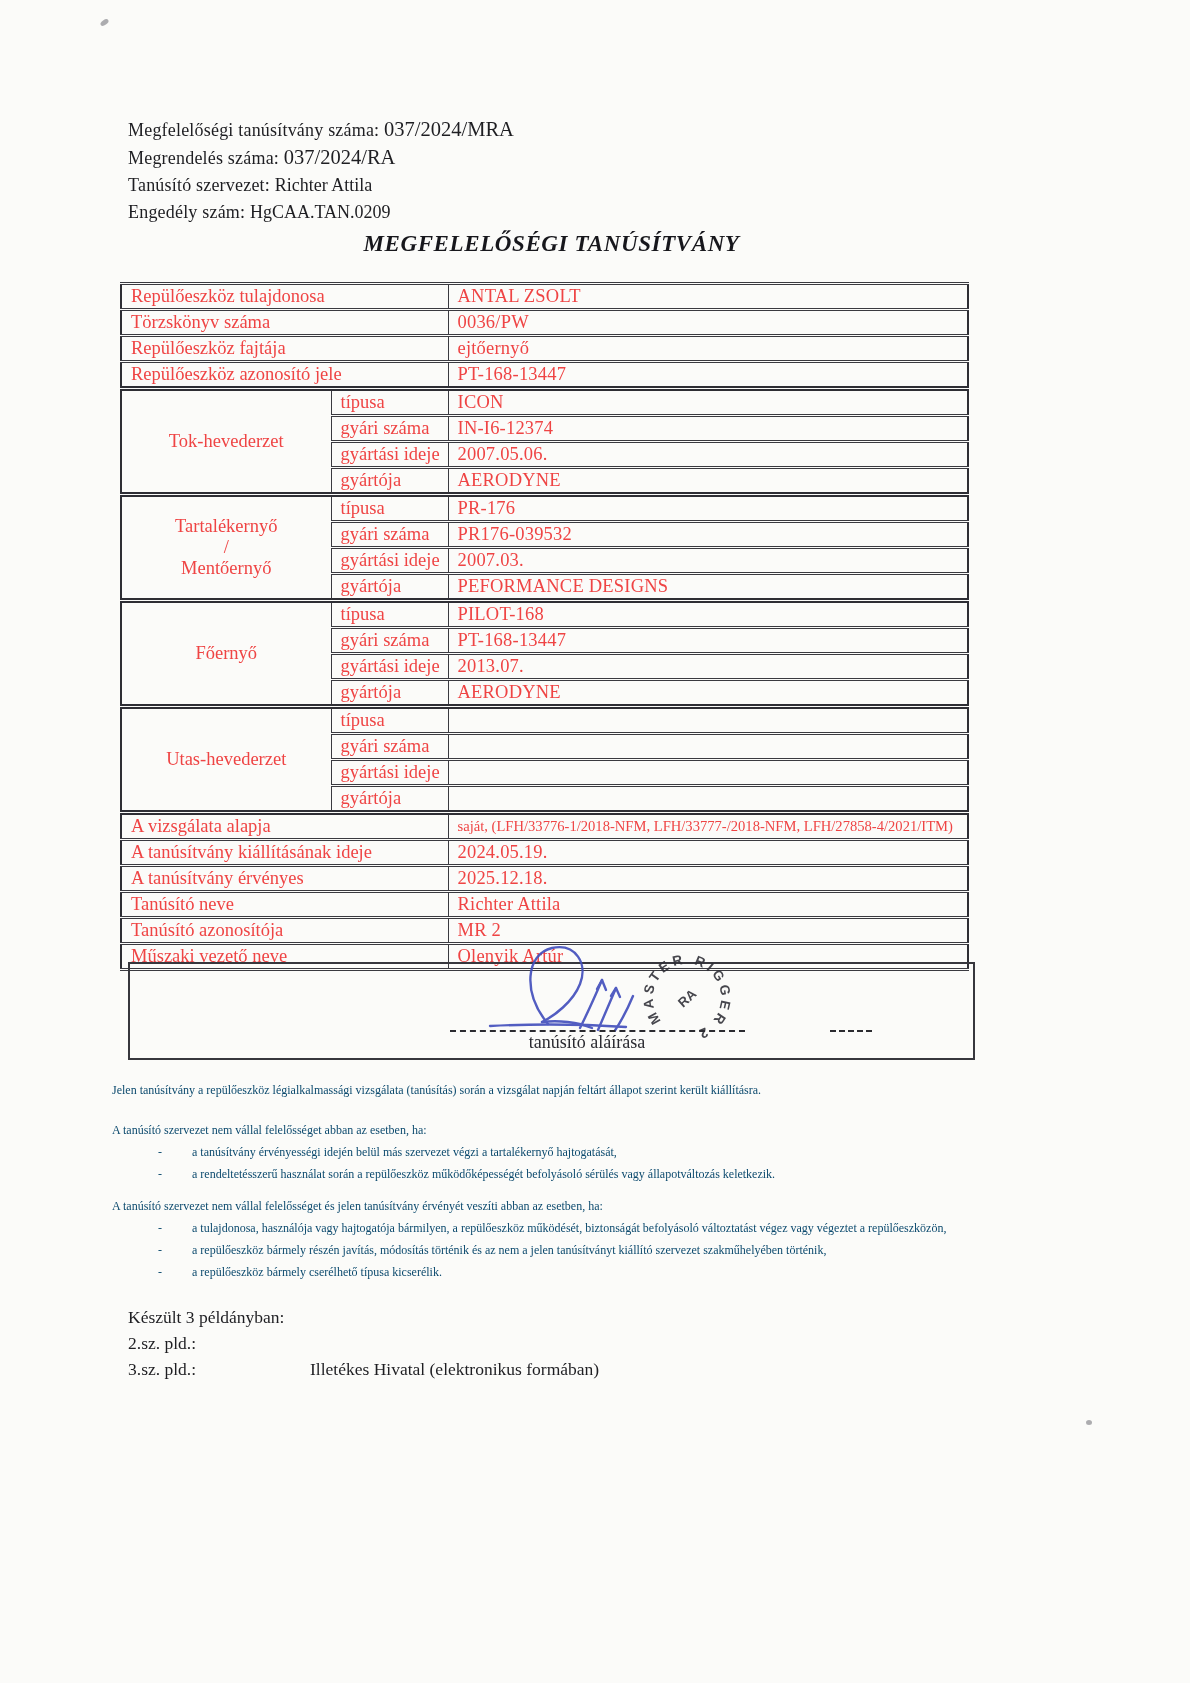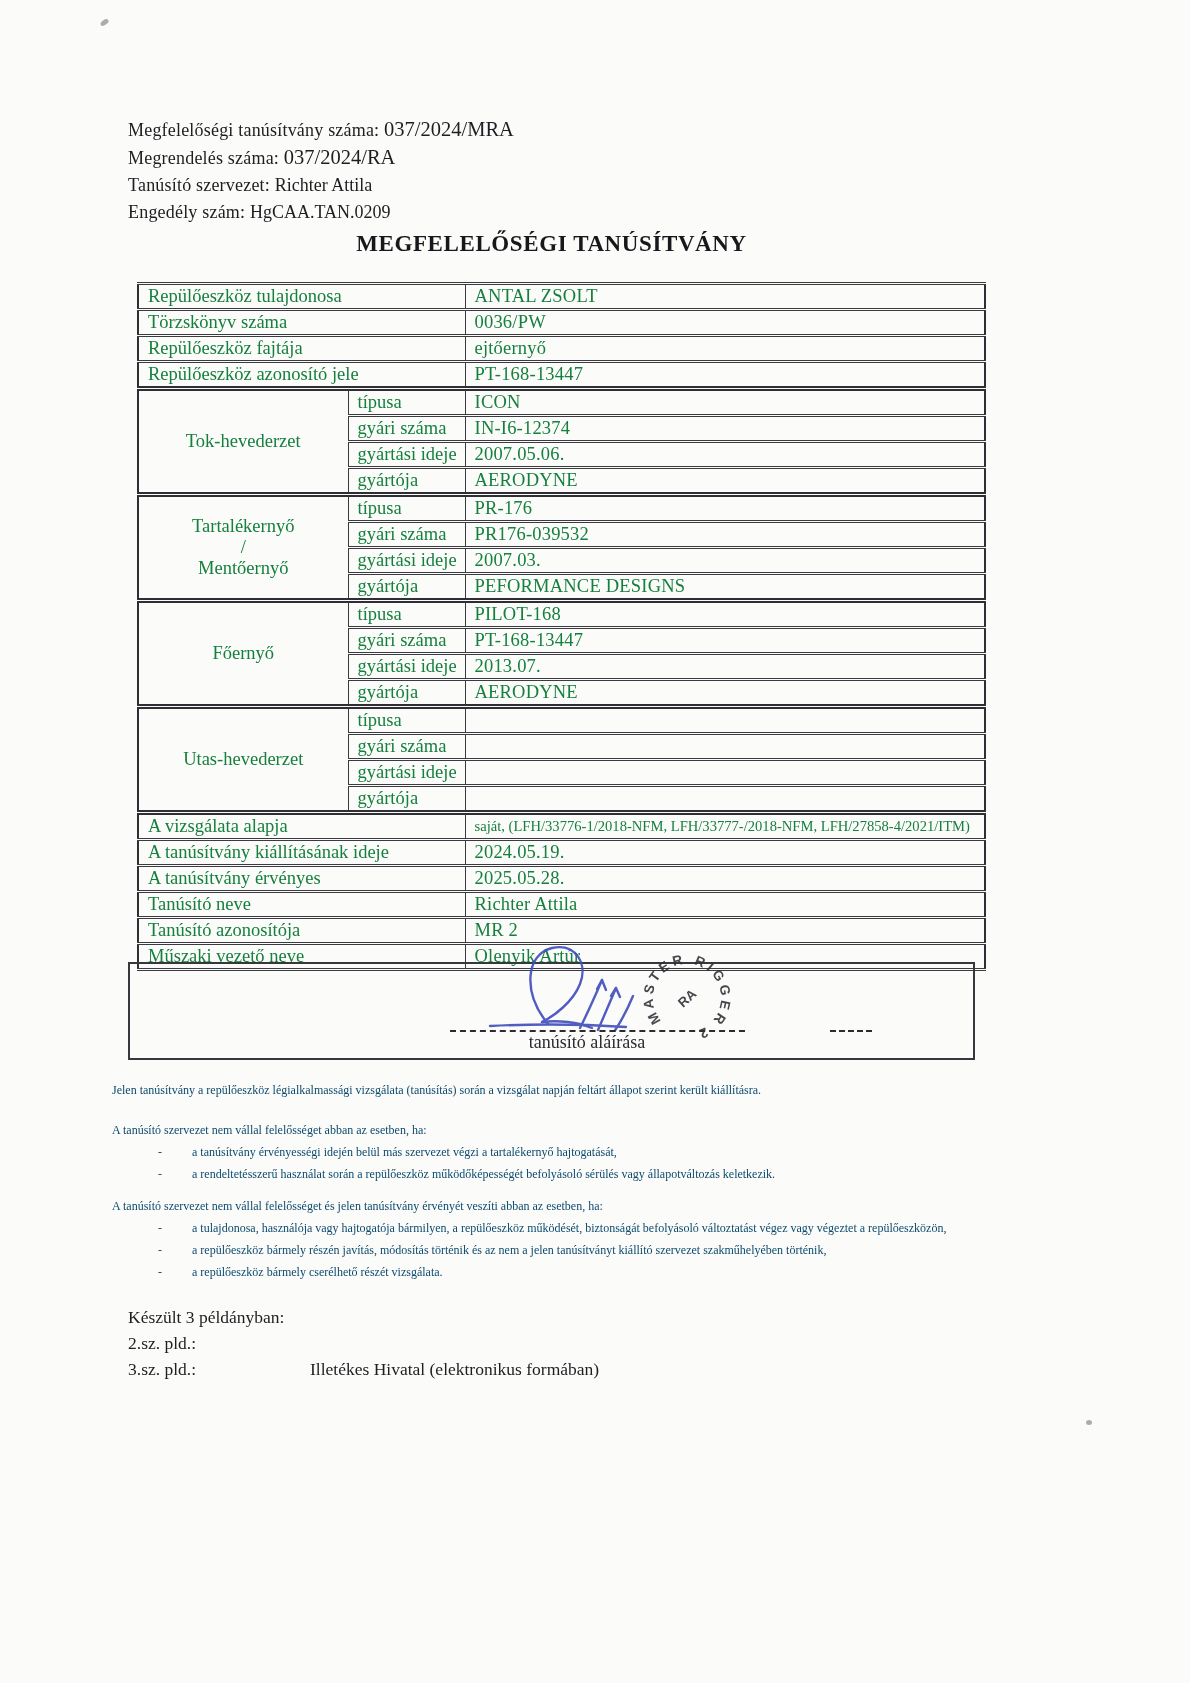--- a/index.html
+++ b/index.html
@@ -15,27 +15,28 @@
   
   .refs { position:absolute; left:128px; top:116px; font-size:18px; line-height:27px; }
   .ref-line .lbl { letter-spacing:.2px; }
   .ref-line.big .val { font-size:20.5px; }
 
   
   .title {
     position:absolute; left:128px; top:231px; width:847px;
     text-align:center; font-size:23px; font-weight:bold; letter-spacing:.6px;
     color:#17171c;
+    font-style:italic;
   }
 
   
   table.cert {
-    position:absolute; left:137px; top:282px; width:847px;
+    position:absolute; left:120px; top:282px; width:847px;
     border-collapse:collapse; table-layout:fixed;
-    font-size:18.5px; color:#15803d;
+    font-size:18.5px; color:#ef4444;
   }
   table.cert td {
     height:21px; padding:1px 9px; line-height:21px;
     border:1.6px solid #3a3a40;
     border-top:3px double #3a3a40; border-bottom:3px double #3a3a40;
     overflow:hidden; white-space:nowrap;
   }
   table.cert tr.sec-top td { border-top:5px double #2e2e34; }
   table.cert { border:2px solid #2e2e34; }
   td.grp { text-align:center; white-space:pre-line !important; line-height:20px;margin-left:36px; }
@@ -201,21 +202,21 @@
     <tr class="sec-top">
       <td colspan="2">A vizsgálata alapja</td>
       <td class="val val-small">saját, (LFH/33776-1/2018-NFM, LFH/33777-/2018-NFM, LFH/27858-4/2021/ITM)</td>
     </tr>
     <tr>
       <td colspan="2">A tanúsítvány kiállításának ideje</td>
       <td class="val">2024.05.19.</td>
     </tr>
     <tr>
       <td colspan="2">A tanúsítvány érvényes</td>
-      <td class="val">2025.05.28.</td>
+      <td class="val">2025.12.18.</td>
     </tr>
     <tr>
       <td colspan="2">Tanúsító neve</td>
       <td class="val">Richter Attila</td>
     </tr>
     <tr>
       <td colspan="2">Tanúsító azonosítója</td>
       <td class="val">MR 2</td>
     </tr>
     <tr>
@@ -271,21 +272,21 @@
     <div class="li">
       <span class="dash">-</span>
       <span class="txt">a tulajdonosa, használója vagy hajtogatója bármilyen, a repülőeszköz működését, biztonságát befolyásoló változtatást végez vagy végeztet a repülőeszközön,</span>
     </div>
     <div class="li">
       <span class="dash">-</span>
       <span class="txt">a repülőeszköz bármely részén javítás, módosítás történik és az nem a jelen tanúsítványt kiállító szervezet szakműhelyében történik,</span>
     </div>
     <div class="li">
       <span class="dash">-</span>
-      <span class="txt">a repülőeszköz bármely cserélhető részét vizsgálata.</span>
+      <span class="txt">a repülőeszköz bármely cserélhető típusa kicserélik.</span>
     </div>
   </div>
 
   <div class="copies">
     <div>Készült 3 példányban:</div>
     <div class="copy-row">
       <span class="clbl">2.sz. pld.:</span>
     </div>
     <div class="copy-row">
       <span class="clbl">3.sz. pld.:</span>

